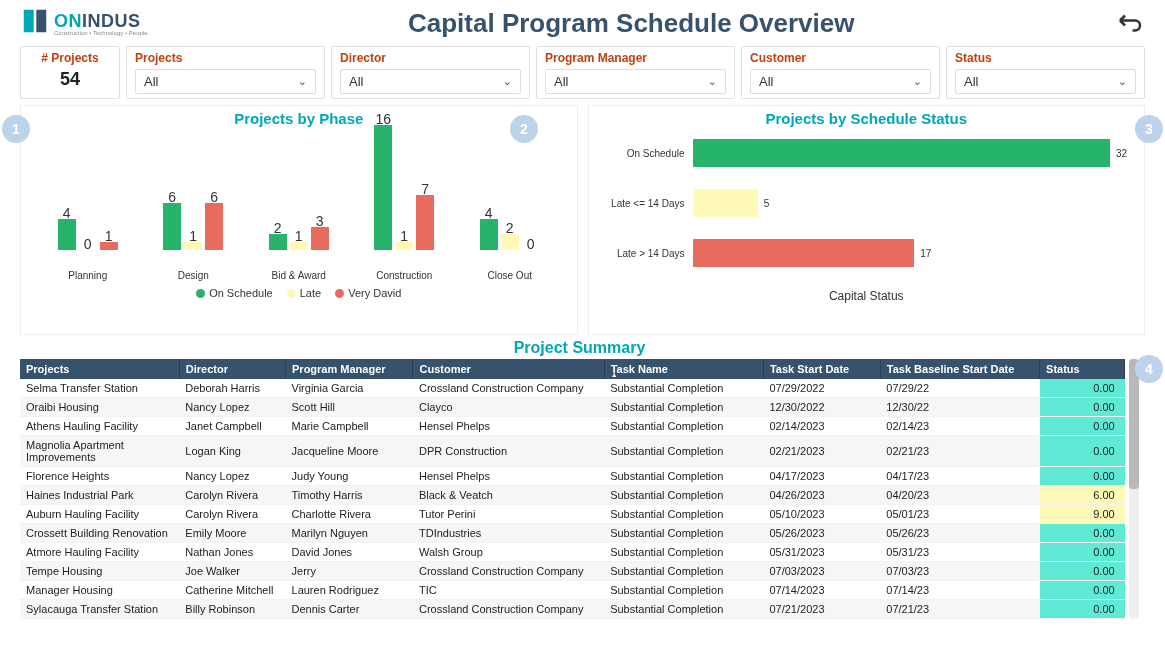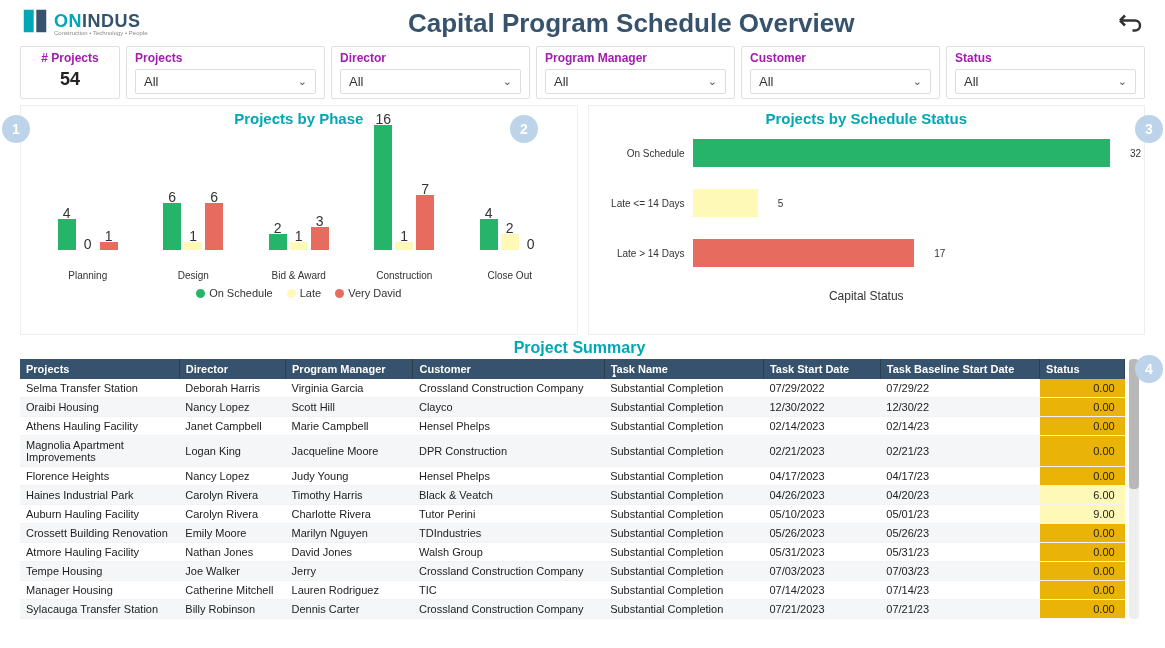--- a/index.html
+++ b/index.html
@@ -11,21 +11,21 @@
   .logo-text { font-size: 18px; font-weight: 600; letter-spacing: 0.5px; }
   .logo-text .on { color: #00a7b5; }
   .logo-text .indus { color: #36526c; }
   .logo-sub { font-size: 6px; color: #888; text-align: center; margin-top: -2px; }
   .title { flex: 1; text-align: center; font-size: 26px; font-weight: 700; color: #36526c; }
   .back-btn { width: 30px; height: 30px; cursor: pointer; }
 
   .filters { display: flex; gap: 6px; padding: 4px 20px 6px 20px; }
   .filter-box { border: 1px solid #e0e0e0; border-radius: 2px; padding: 4px 8px 4px 8px; flex: 1; }
   .filter-box.count { flex: 0 0 100px; text-align: center; }
-  .filter-label { font-size: 12px; font-weight: 700; color: #a21caf; margin-bottom: 4px; }
+  .filter-label { font-size: 12px; font-weight: 700; color: #c2410c; margin-bottom: 4px; }
   .filter-box.count .filter-label { display:block; }
   .filter-value-big { font-size: 18px; font-weight: 600; color: #222; text-align: center; }
   .filter-select { display: flex; justify-content: space-between; align-items: center; border: 1px solid #ddd; border-radius: 2px; padding: 4px 8px; font-size: 13px; color: #333; background: #fff; cursor: pointer; }
   .chev { font-size: 11px; color: #555; }
 
   .charts-row { display: flex; gap: 10px; padding: 0 20px; height: 230px; }
   .chart-card { border: 1px solid #eee; flex: 1; position: relative; padding: 4px; }
   .chart-title { text-align: center; font-size: 15px; font-weight: 700; color: #00a7b5; margin-bottom: 4px; }
 
   .bar-chart { display: flex; justify-content: space-around; align-items: flex-end; height: 150px; padding: 0 10px; }
@@ -40,33 +40,33 @@
 
   .legend { display: flex; justify-content: center; gap: 14px; font-size: 11px; color: #333; margin-top: 6px; }
   .legend span { display: flex; align-items: center; gap: 4px; }
   .sw { width: 9px; height: 9px; border-radius: 50%; display: inline-block; }
 
   .hbar-chart { padding: 8px 30px 0 10px; }
   .hbar-row { display: flex; align-items: center; margin-bottom: 22px; }
   .hbar-label { width: 90px; font-size: 10px; color: #333; text-align: right; padding-right: 8px; }
   .hbar-track { flex: 1; position: relative; height: 28px; }
   .hbar-bar { position: absolute; top: 0; bottom: 0; left: 0; }
-  .hbar-val { position: absolute; left: 100%; padding-left: 20px; top: 50%; transform: translateY(-50%); font-size: 10px; color: #333; }
+  .hbar-val { position: absolute; left: 100%; padding-left: 6px; top: 50%; transform: translateY(-50%); font-size: 10px; color: #333; }
   .axis-label { text-align: center; font-size: 12px; color: #333; }
 
   .table-section { padding: 4px 26px 0 20px; }
   .table-title { text-align: center; font-size: 16px; font-weight: 700; color: #00a7b5; margin-bottom: 2px; }
   .tbl-wrap { display:flex; }
   table { border-collapse: collapse; width: 100%; font-size: 11px; }
   thead th { background: #36526c; color: #fff; font-weight: 700; text-align: left; padding: 4px 6px; border-right: 1px solid #2a3f52; white-space: nowrap; position:relative; }
   tbody td { padding: 3px 6px; border-bottom: 1px solid #f2f2f2; color: #222; }
   tbody tr:nth-child(even) { background: #f5f6f7; }
   tbody tr:nth-child(odd) { background: #fff; }
   .status-cell { text-align: right; font-weight: 500; padding-right: 10px; }
-  .st-green { background: #eab308; }
+  .st-green { background: #5eead4; }
   .st-yellow { background: #fff9b8; }
 
   .scrollbar { width: 10px; background: #eee; border-radius: 4px; margin-left: 4px; position: relative; }
   .scrollbar .thumb { position: absolute; top:0; left:0; right:0; height: 50%; background: #b8b8b8; border-radius: 4px; }
 
   .badge { position: absolute; width: 28px; height: 28px; border-radius: 50%; background: #bcd3ea; color: #fff; display: flex; align-items: center; justify-content: center; font-size: 14px; font-weight: 700; z-index: 5; }
 
   .sort-ind { font-size:7px; position:absolute; bottom:1px; left:6px; }
 </style>
 </head>

